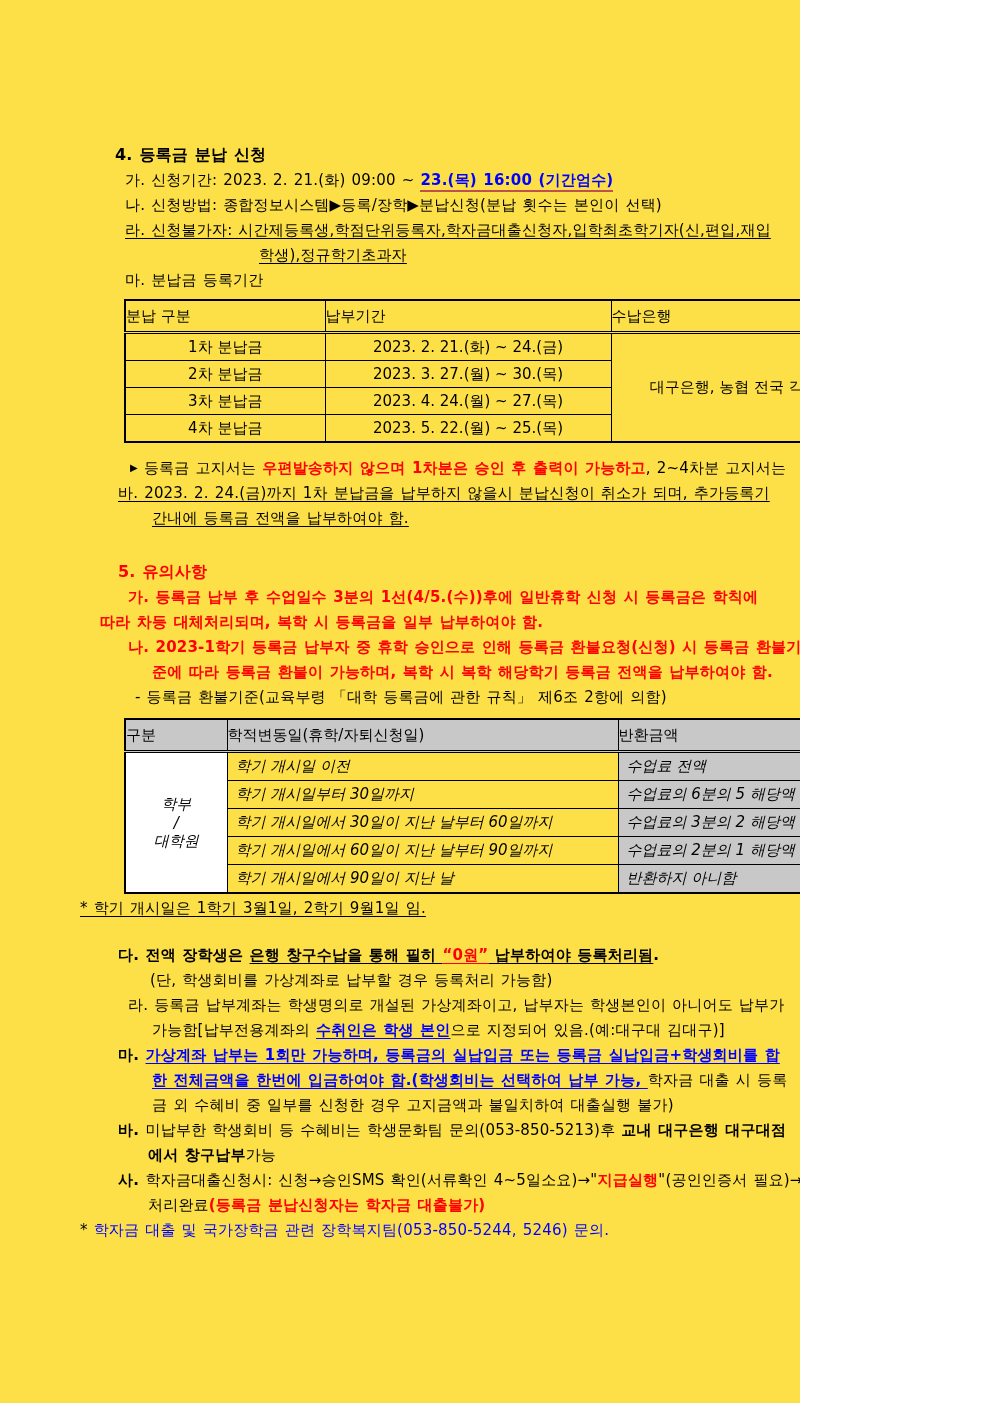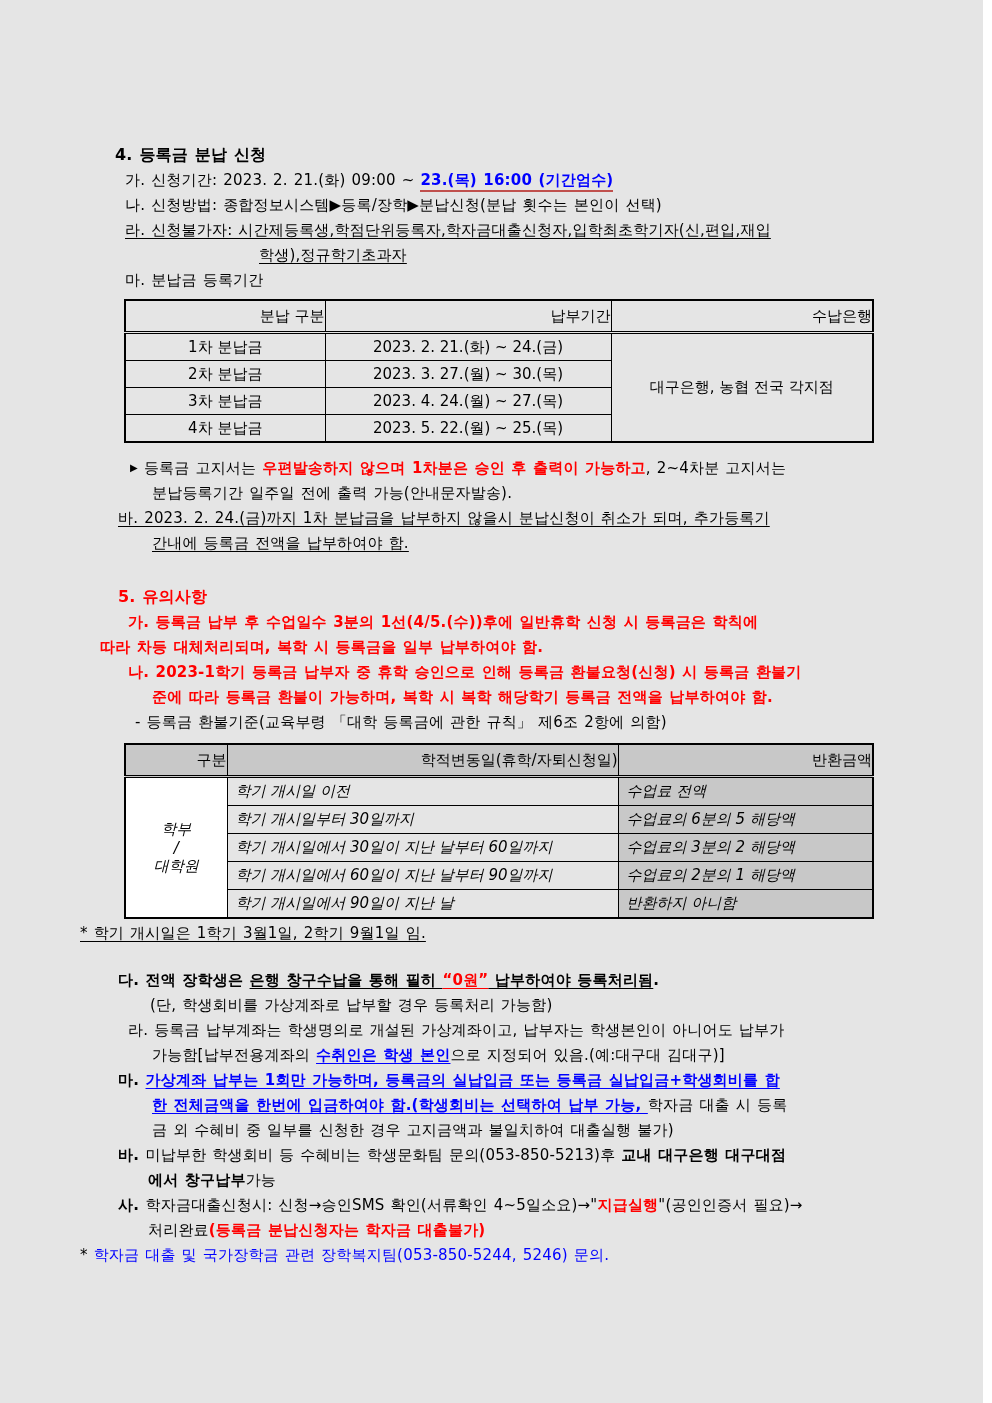--- a/index.html
+++ b/index.html
@@ -1,36 +1,36 @@
 <!DOCTYPE html>
 <html><head>
 <meta charset="utf-8">
 <style>
   html,body{margin:0;padding:0;background:#ffffff;}
   .page{
-    width:983px;height:1403px;background:#e5e5e5;position:relative;
+    width:800px;height:1403px;background:#fde047;position:relative;
     font-family:"DejaVu Sans","Liberation Sans",sans-serif;
     color:#000;overflow:hidden;
   }
   .l{font-size:15px;line-height:25px;white-space:nowrap;letter-spacing:0.2px;word-spacing:1px;}
   .b{font-weight:bold;}
   .red{color:#ff0000;}
   .blue{color:#0000ff;}
   .u{text-decoration:underline;text-underline-offset:3px;}
   .deadline{color:#0000ff;font-weight:bold;border-bottom:2px solid #c0504d;padding-bottom:1px;}
   .bullet{font-size:10px;vertical-align:2px;padding-right:6px;}
   
   .in115{padding-left:115px}.in118{padding-left:118px}.in125{padding-left:125px}
   .in128{padding-left:128px}.in130{padding-left:130px}.in135{padding-left:135px}
   .in140{padding-left:80px}.in148{padding-left:148px}.in150{padding-left:150px}
   .in152{padding-left:152px}.in160{padding-left:100px}.in259{padding-left:259px}
   
   table.doc{border-collapse:collapse;border:2px solid #000;margin-left:124px;table-layout:fixed;}
   table.doc th,table.doc td{border:1px solid #000;font-size:15px;font-weight:normal;padding:0;}
-  table.doc thead th{border-bottom:3px double #000;height:30px;text-align:right;}
+  table.doc thead th{border-bottom:3px double #000;height:30px;text-align:left;}
   table.t1{width:748px;margin-top:6px;margin-bottom:12px;}
   table.t1 td{height:26px;text-align:center;}
   table.t2{width:748px;margin-top:8px;margin-bottom:2px;}
   table.t2 td{height:27px;font-style:italic;}
   table.t2 td.ev{text-align:left;padding-left:8px;}
   table.t2 td.amt{text-align:left;padding-left:8px;background:#c8c8c8;}
   table.t2 thead th{background:#c8c8c8;}
   table.t2 td.cat{text-align:center;background:#ffffff;}.gap22{margin-top:22px}.gap28{margin-top:28px}
   .title{font-size:16px;font-weight:bold;line-height:26px;}
 </style>
@@ -76,21 +76,20 @@
         <td>2023. 4. 24.(월) ~ 27.(목)</td>
       </tr>
       <tr>
         <td>4차 분납금</td>
         <td>2023. 5. 22.(월) ~ 25.(목)</td>
       </tr>
     </tbody>
   </table>
 
   <div class="l in130"><span class="bullet">▶</span><span>등록금 고지서는 </span><span class="red b">우편발송하지 않으며 1차분은 승인 후 출력이 가능하고</span><span>, 2~4차분 고지서는</span></div>
-  <div class="l in152">분납등록기간 일주일 전에 출력 가능(안내문자발송).</div>
 
   <div class="l in118"><span class="u">바. 2023. 2. 24.(금)까지 1차 분납금을 납부하지 않을시 분납신청이 취소가 되며, 추가등록기</span></div>
   <div class="l in152"><span class="u">간내에 등록금 전액을 납부하여야 함.</span></div>
 
   <div class="l title in118 gap28 red">5. 유의사항</div>
   <div class="l in128 red b">가. 등록금 납부 후 수업일수 3분의 1선(4/5.(수))후에 일반휴학 신청 시 등록금은 학칙에</div>
   <div class="l in160 red b">따라 차등 대체처리되며, 복학 시 등록금을 일부 납부하여야 함.</div>
   <div class="l in128 red b">나. 2023-1학기 등록금 납부자 중 휴학 승인으로 인해 등록금 환불요청(신청) 시 등록금 환불기</div>
   <div class="l in152 red b">준에 따라 등록금 환불이 가능하며, 복학 시 복학 해당학기 등록금 전액을 납부하여야 함.</div>
   <div class="l in135">- 등록금 환불기준(교육부령 「대학 등록금에 관한 규칙」 제6조 2항에 의함)</div>

